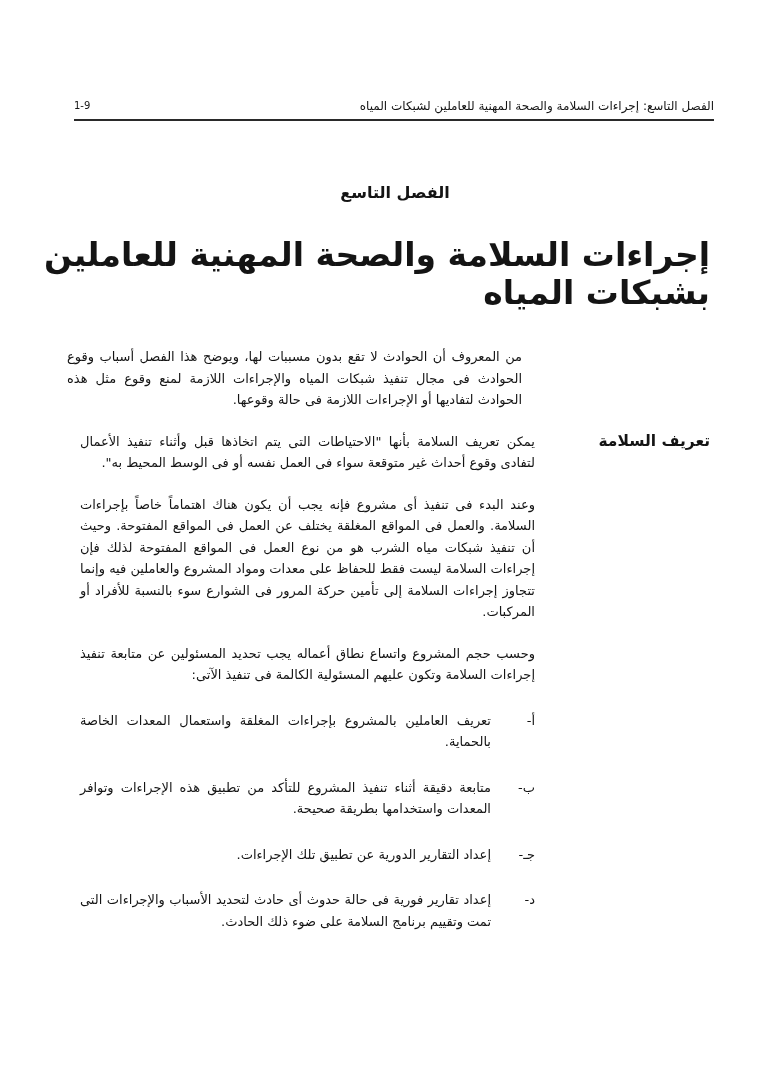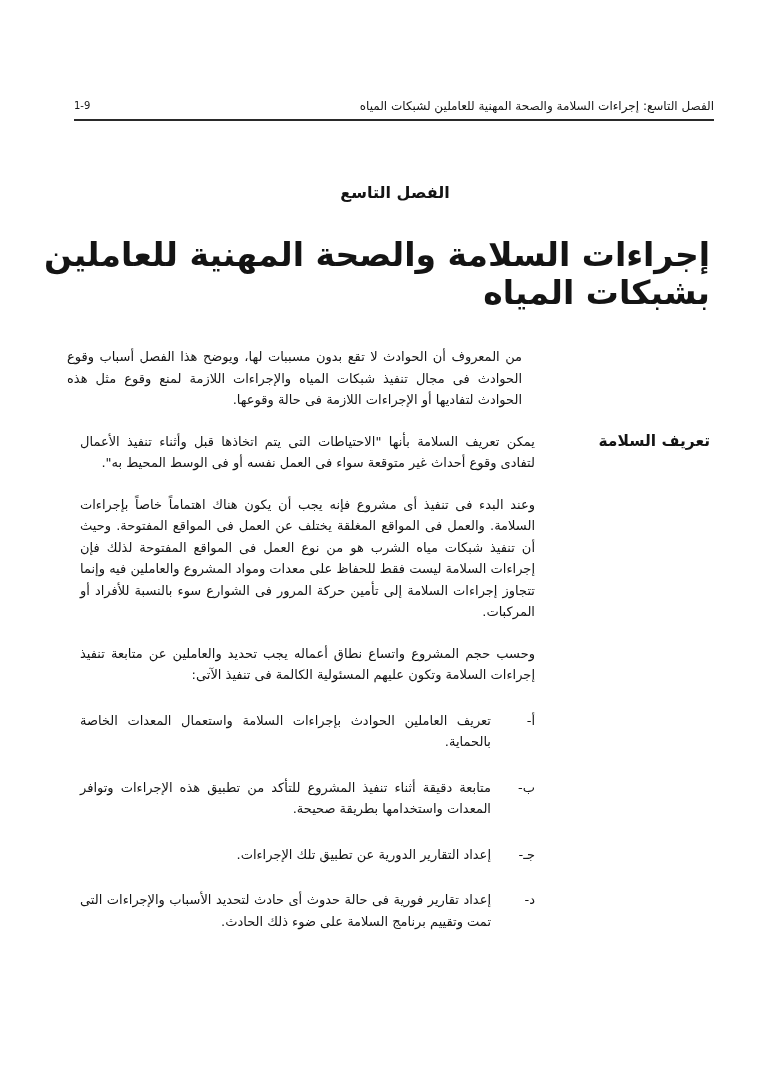--- a/index.html
+++ b/index.html
@@ -129,28 +129,28 @@
       <div class="body-col">يمكن تعريف السلامة بأنها "الاحتياطات التى يتم اتخاذها قبل وأثناء تنفيذ الأعمال لتفادى وقوع أحداث غير متوقعة سواء فى العمل نفسه أو فى الوسط المحيط به".</div>
     </div>
 
     <div class="row">
       <div class="side-col"></div>
       <div class="body-col">وعند البدء فى تنفيذ أى مشروع فإنه يجب أن يكون هناك اهتماماً خاصاً بإجراءات السلامة. والعمل فى المواقع المغلقة يختلف عن العمل فى المواقع المفتوحة. وحيث أن تنفيذ شبكات مياه الشرب هو من نوع العمل فى المواقع المفتوحة لذلك فإن إجراءات السلامة ليست فقط للحفاظ على معدات ومواد المشروع والعاملين فيه وإنما تتجاوز إجراءات السلامة إلى تأمين حركة المرور فى الشوارع سوء بالنسبة للأفراد أو المركبات.</div>
     </div>
 
     <div class="row">
       <div class="side-col"></div>
-      <div class="body-col">وحسب حجم المشروع واتساع نطاق أعماله يجب تحديد والعاملين عن متابعة تنفيذ إجراءات السلامة وتكون عليهم المسئولية الكالمة فى تنفيذ الآتى:</div>
+      <div class="body-col">وحسب حجم المشروع واتساع نطاق أعماله يجب تحديد المسئولين عن متابعة تنفيذ إجراءات السلامة وتكون عليهم المسئولية الكالمة فى تنفيذ الآتى:</div>
     </div>
 
     <div class="row list-row">
       <div class="side-col"></div>
       <div class="body-col list-item">
         <div class="list-marker">أ-</div>
-        <div class="list-text">تعريف العاملين الحوادث بإجراءات السلامة واستعمال المعدات الخاصة بالحماية.</div>
+        <div class="list-text">تعريف العاملين بالمشروع بإجراءات المغلقة واستعمال المعدات الخاصة بالحماية.</div>
       </div>
     </div>
 
     <div class="row list-row">
       <div class="side-col"></div>
       <div class="body-col list-item">
         <div class="list-marker">ب-</div>
         <div class="list-text">متابعة دقيقة أثناء تنفيذ المشروع للتأكد من تطبيق هذه الإجراءات وتوافر المعدات واستخدامها بطريقة صحيحة.</div>
       </div>
     </div>

